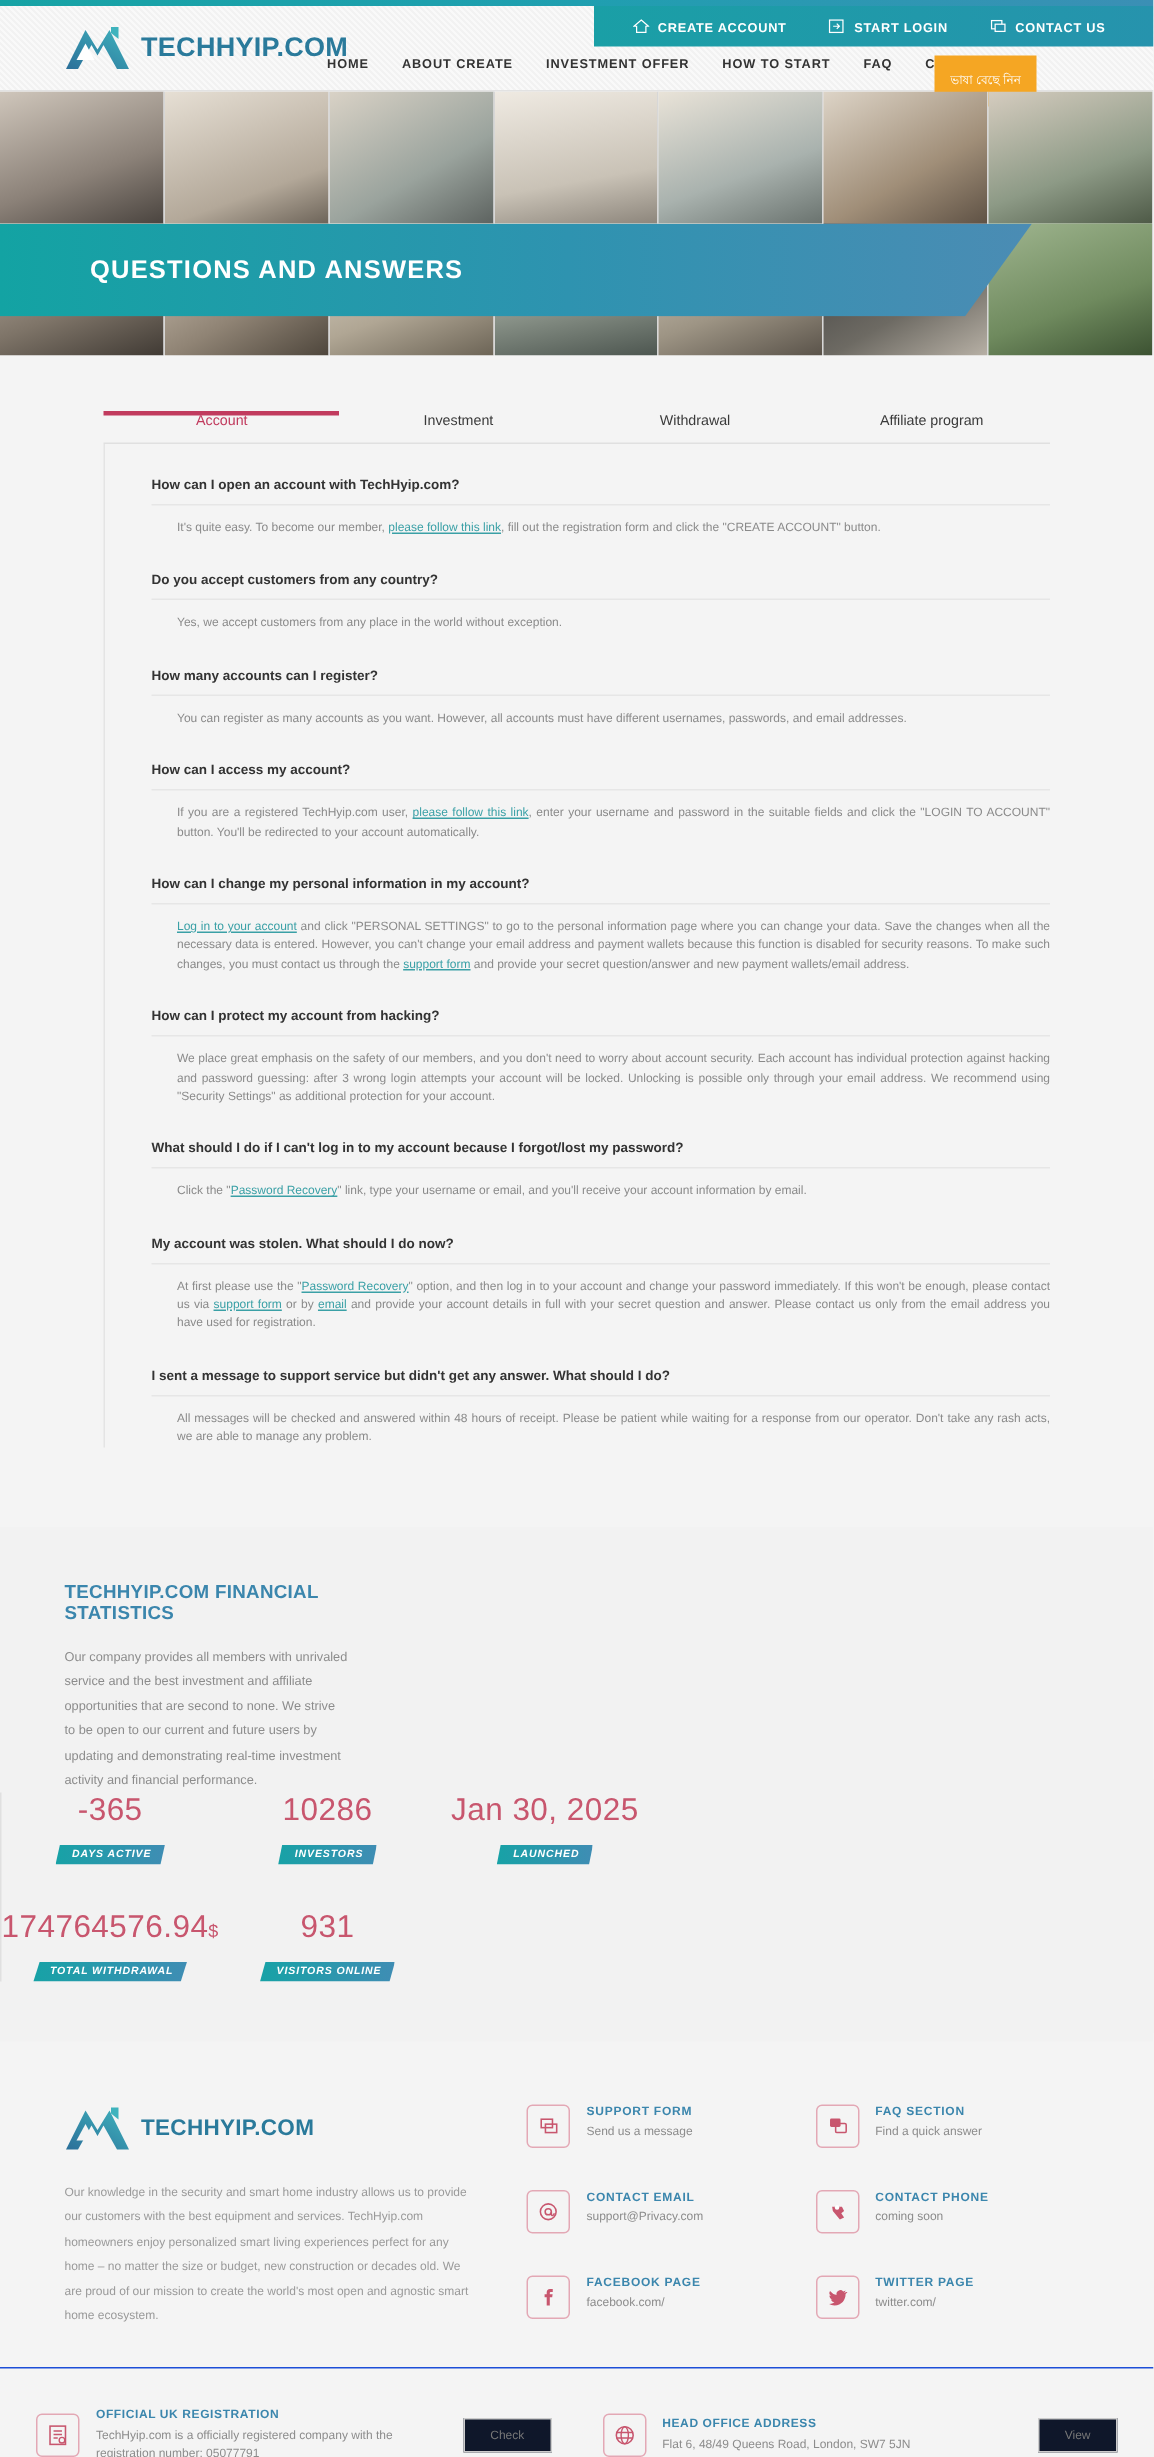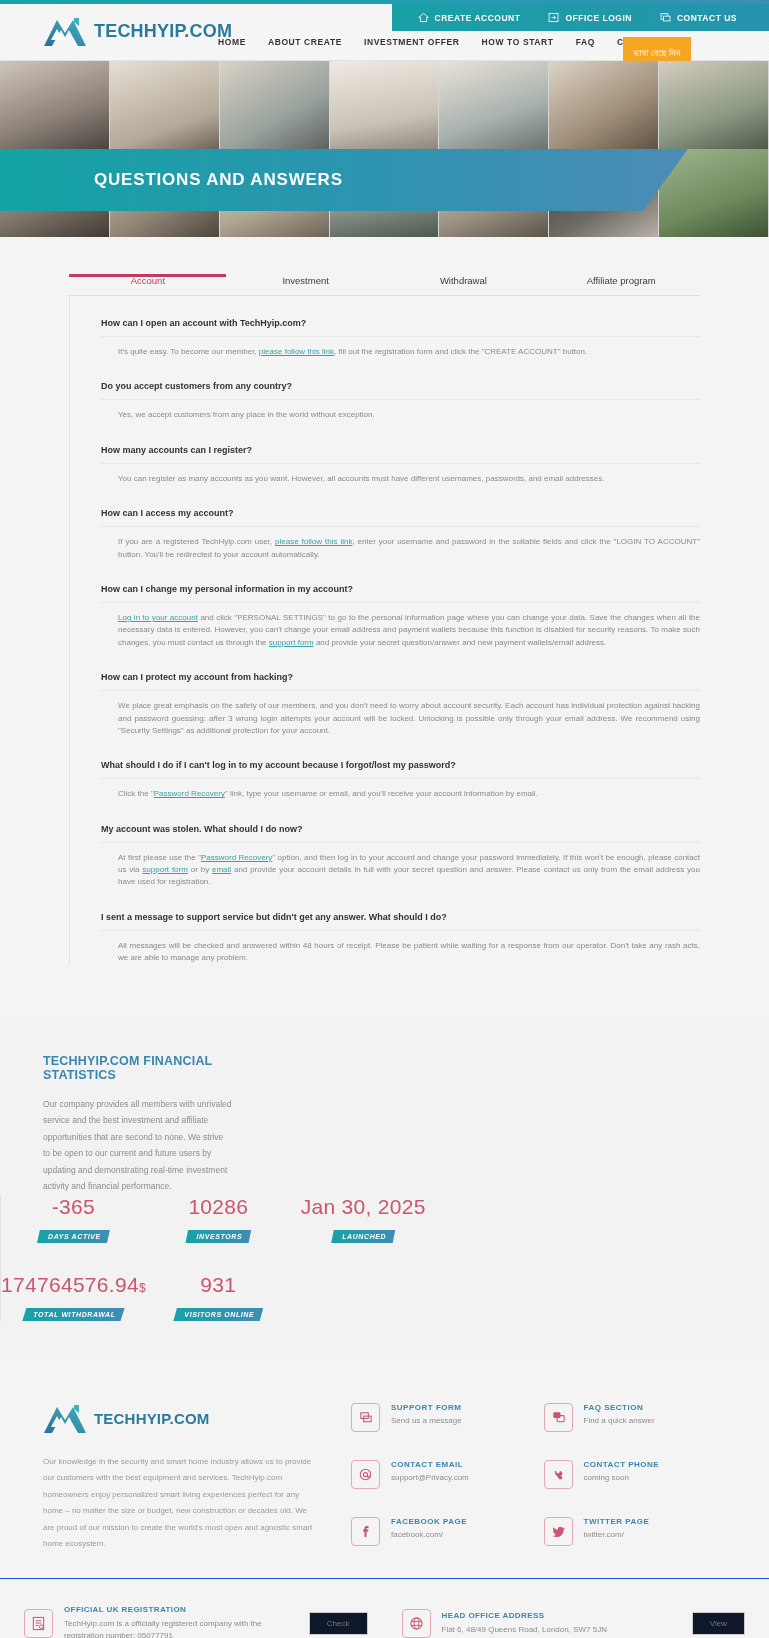--- a/index.html
+++ b/index.html
@@ -71,21 +71,20 @@
   
   .hero { position: relative; height: 176px; overflow: hidden; }
   .hero-strip { display: flex; height: 88px; }
   .hero-cell { flex: 1 1 0; position: relative; overflow: hidden; border-right: 1px solid #d7d7d7; }
   .banner {
     position: absolute; left: 0; top: 88px;
     width: 688px; height: 62px;
     background: linear-gradient(90deg,#13a3a3 0%,#2e93b0 55%,#4b8cb4 100%);
     display: flex; align-items: center;
     clip-path: polygon(0 0, 100% 0, 93.5% 100%, 0 100%);
-    padding-left: 34px;
   }
   .banner h1 {
     color:#fff; font-size: 17px; font-weight: bold;
     letter-spacing: .8px; padding-left: 60px;
   }
 
   
   .faq-wrap { background: #f4f4f4; padding: 38px 0 30px; }
   .tabs {
     width: 631px; margin: 0 auto; display: flex;
@@ -240,21 +239,21 @@
         <svg width="11" height="11" viewBox="0 0 16 16">
           <path d="M8 2 L15 8 H12.5 V14 H3.5 V8 H1 Z" fill="none" stroke="#fff" stroke-width="1.2"></path>
         </svg>
         <span>CREATE ACCOUNT</span>
       </div>
       <div class="util-item">
         <svg width="11" height="11" viewBox="0 0 16 16">
           <rect x="1.5" y="2" width="13" height="12" fill="none" stroke="#fff" stroke-width="1.2"></rect>
           <path d="M5 8 H11 M8.5 5.5 L11 8 L8.5 10.5" fill="none" stroke="#fff" stroke-width="1.2"></path>
         </svg>
-        <span>OFFICE LOGIN</span>
+        <span>START LOGIN</span>
       </div>
       <div class="util-item">
         <svg width="11" height="11" viewBox="0 0 16 16">
           <rect x="1.5" y="2.5" width="10" height="8" fill="none" stroke="#fff" stroke-width="1.2"></rect>
           <rect x="5" y="6" width="9.5" height="7" fill="#2693ad" stroke="#fff" stroke-width="1.2"></rect>
         </svg>
         <span>CONTACT US</span>
       </div>
     </div>
 

